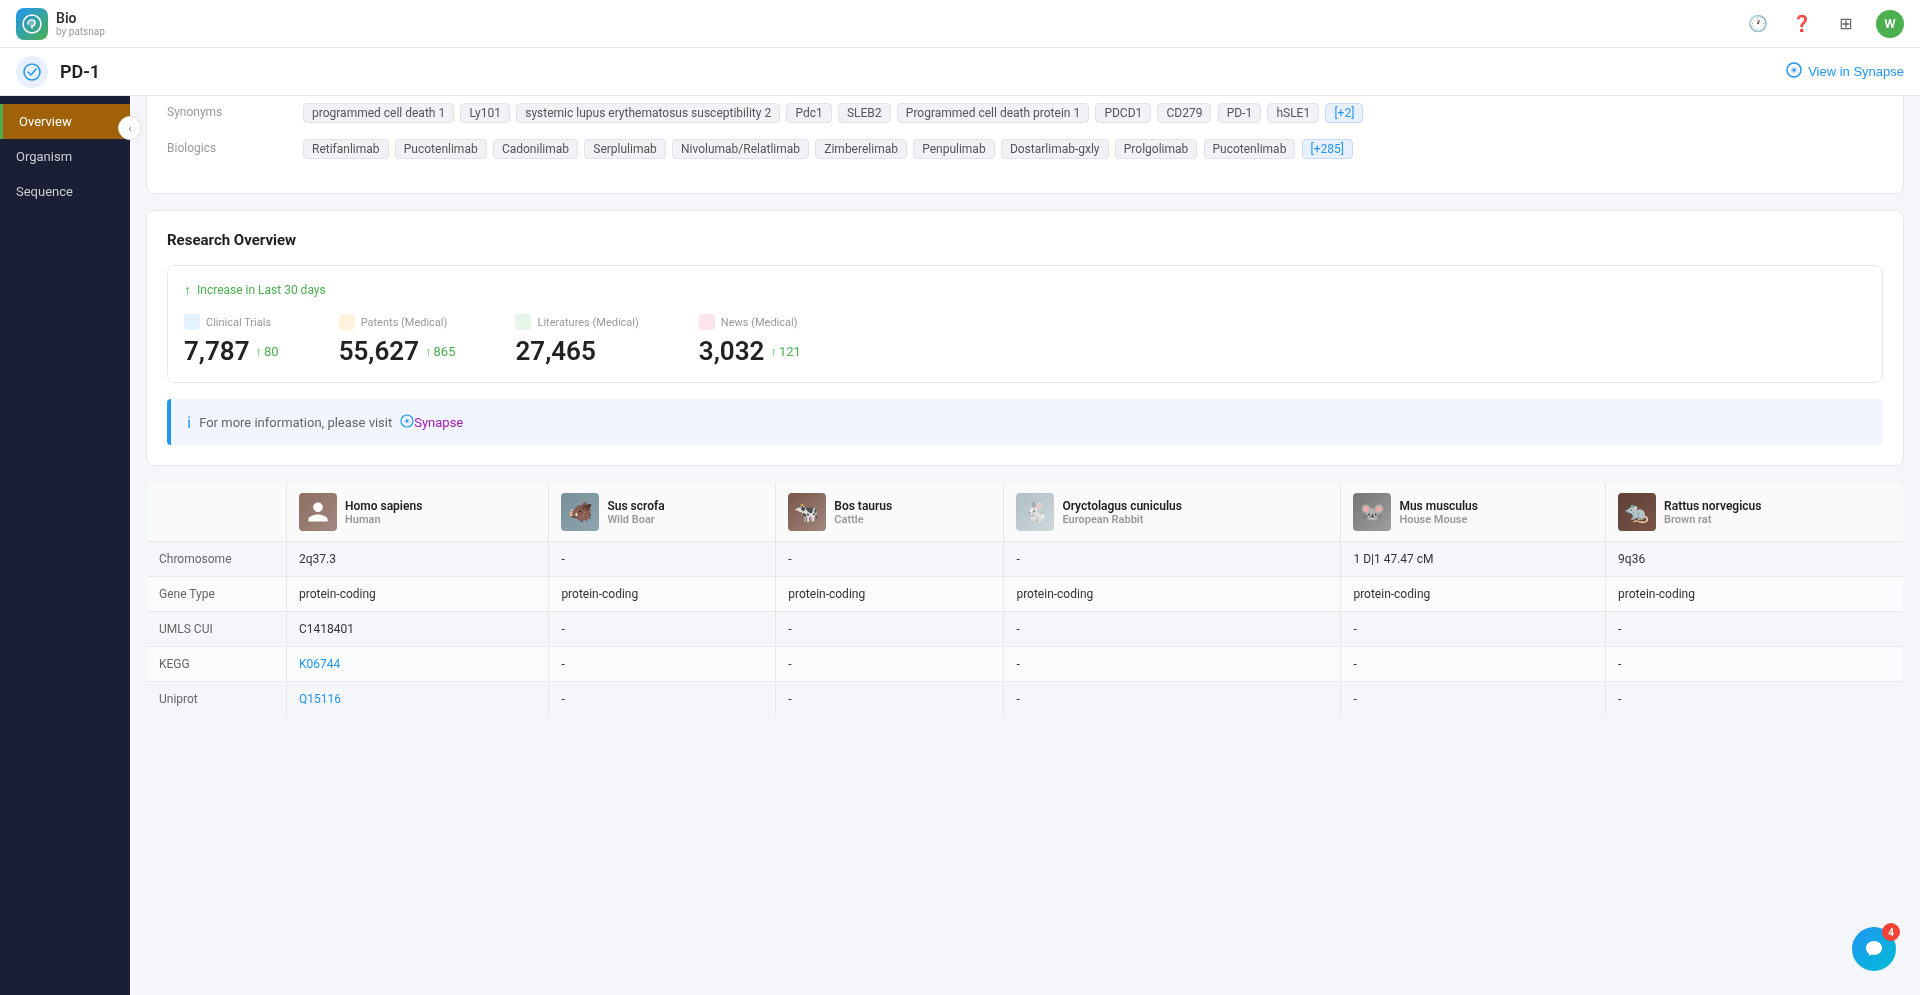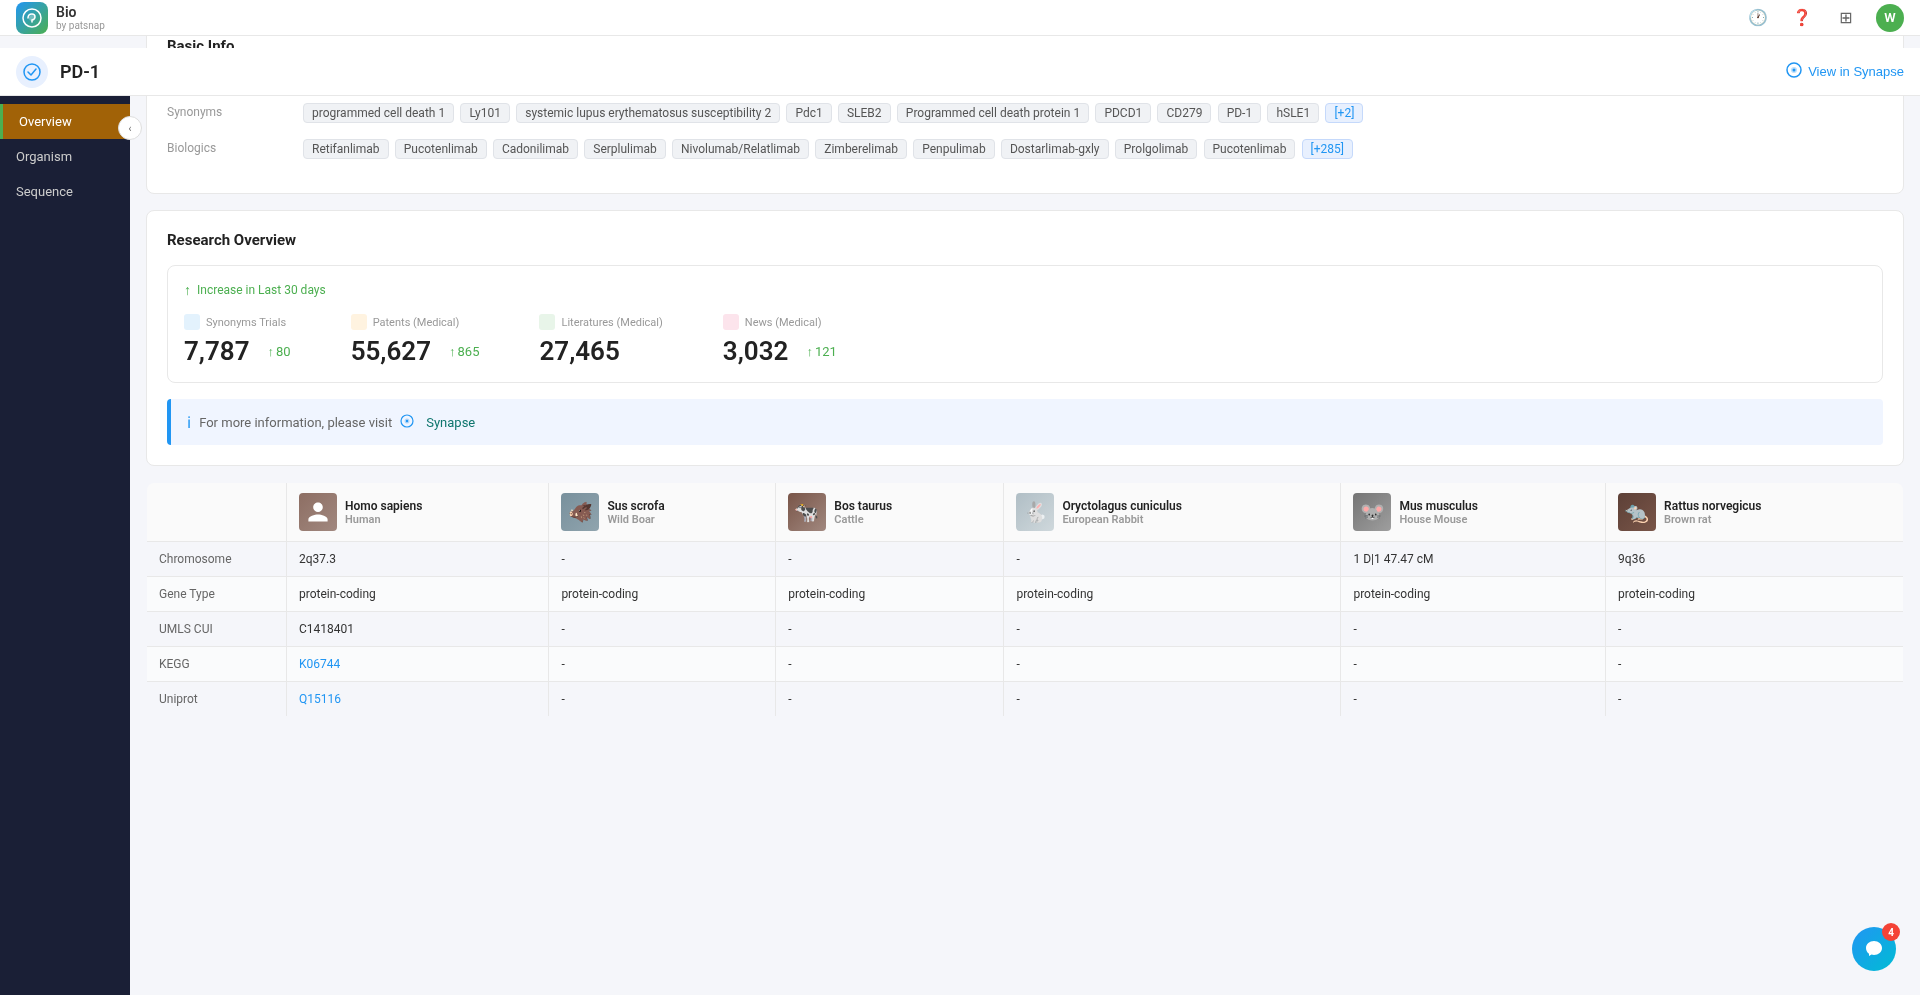--- a/index.html
+++ b/index.html
@@ -1,20 +1,20 @@
 <!DOCTYPE html>
 <html><head>
   <meta charset="utf-8">
   <style>
     * { margin: 0; padding: 0; box-sizing: border-box; }
     body { font-family: -apple-system, BlinkMacSystemFont, 'Segoe UI', Roboto, sans-serif; font-size: 13px; color: #333; background: #f5f6fa; overflow: hidden; }
 
     
     .top-header {
-      height: 36px;
+      height: 48px;
       background: #fff;
       border-bottom: 1px solid #e8e8e8;
       display: flex;
       align-items: center;
       padding: 0 16px;
       justify-content: space-between;
       position: fixed;
       top: 0; left: 0; right: 0;
       z-index: 100;
     }
@@ -226,21 +226,21 @@
       background: #e8e8e8;
       border-radius: 3px;
       display: inline-block;
     }
     .stat-value {
       font-size: 26px;
       font-weight: 600;
       color: #222;
       display: flex;
       align-items: center;
-      gap: 18px;
+      gap: 6px;
     }
     .stat-increase {
       color: #4CAF50;
       font-size: 13px;
       font-weight: normal;
       display: flex;
       align-items: center;
       gap: 2px;
     }
     .info-banner {
@@ -450,21 +450,21 @@
     <div style="border: 1px solid #e8e8e8; border-radius: 8px; padding: 16px;">
       <div class="increase-badge">
         <span style="color:#4CAF50; font-size:14px;">↑</span>
         <span>Increase in Last 30 days</span>
       </div>
 
       <div class="stats-row">
         <div class="stat-item">
           <div class="stat-label">
             <span class="stat-icon" style="background:#e3f2fd;"></span>
-            <span>Synonyms Trials</span>
+            <span>Clinical Trials</span>
           </div>
           <div class="stat-value">
             <span>7,787</span>
             <span class="stat-increase">
               <span>↑</span>
               <span>80</span>
             </span>
           </div>
         </div>
 
@@ -504,21 +504,21 @@
               <span>121</span>
             </span>
           </div>
         </div>
       </div>
     </div>
 
     <div class="info-banner">
       <span style="color:#2196F3; font-size:16px;">ℹ</span>
       <span>For more information, please visit</span>
-      <a href="#" style="color:#0f766e; text-decoration:none; display:flex; align-items:center; gap:12px;">
+      <a href="#" style="color:#a21caf; text-decoration:none; display:flex; align-items:center; gap:0;">
         <span>
           <svg width="14" height="14" viewBox="0 0 14 14" fill="none">
             <circle cx="7" cy="7" r="6" stroke="#2196F3" stroke-width="1.2" fill="none"></circle>
             <circle cx="7" cy="7" r="2.5" fill="#2196F3" opacity="0.3"></circle>
             <circle cx="7" cy="7" r="1.2" fill="#2196F3"></circle>
           </svg>
         </span>
         <span>Synapse</span>
       </a>
     </div>

